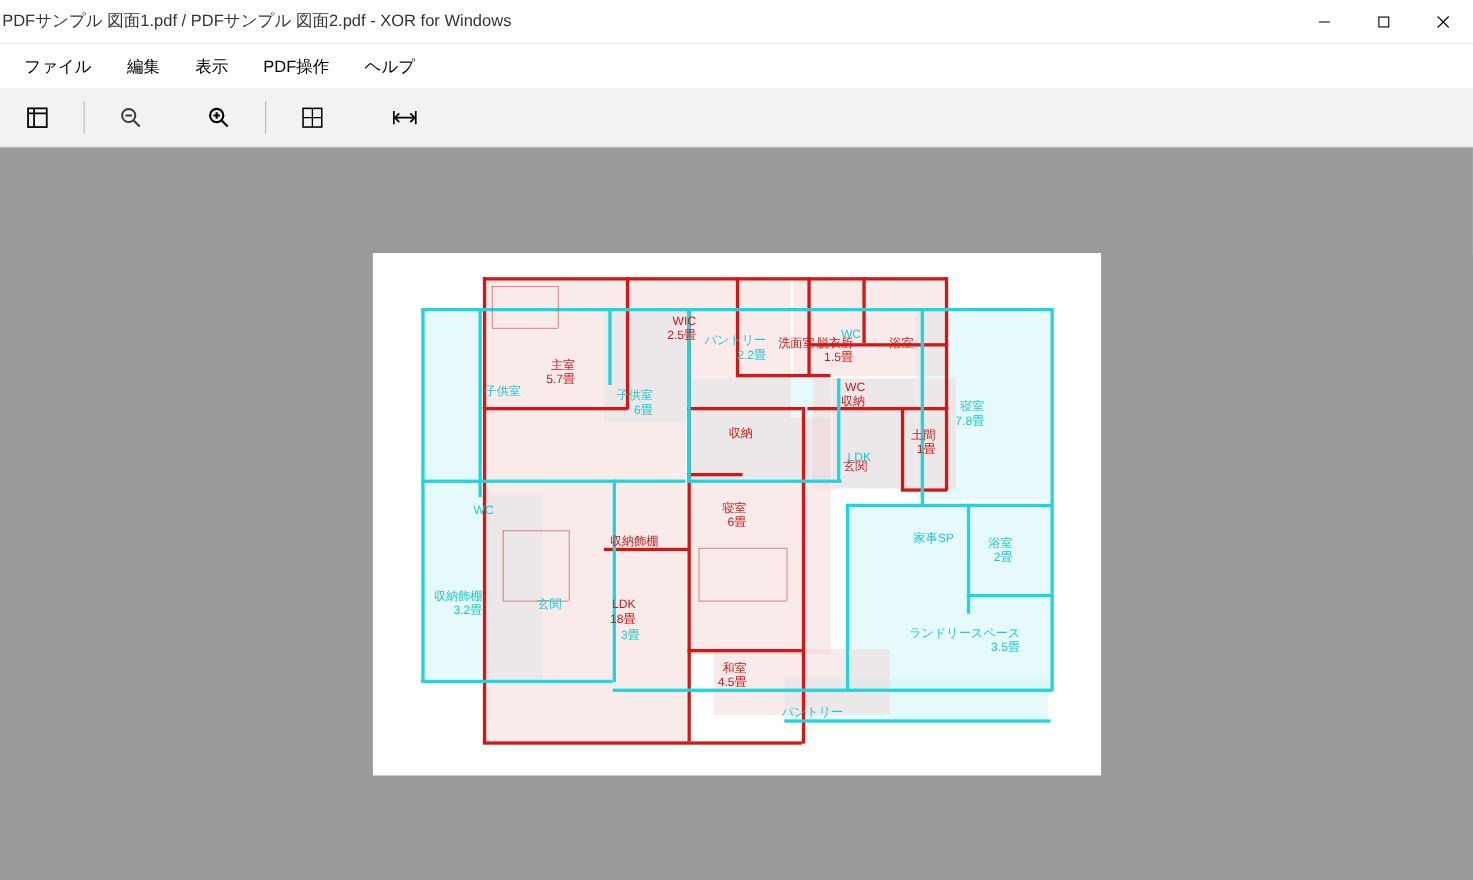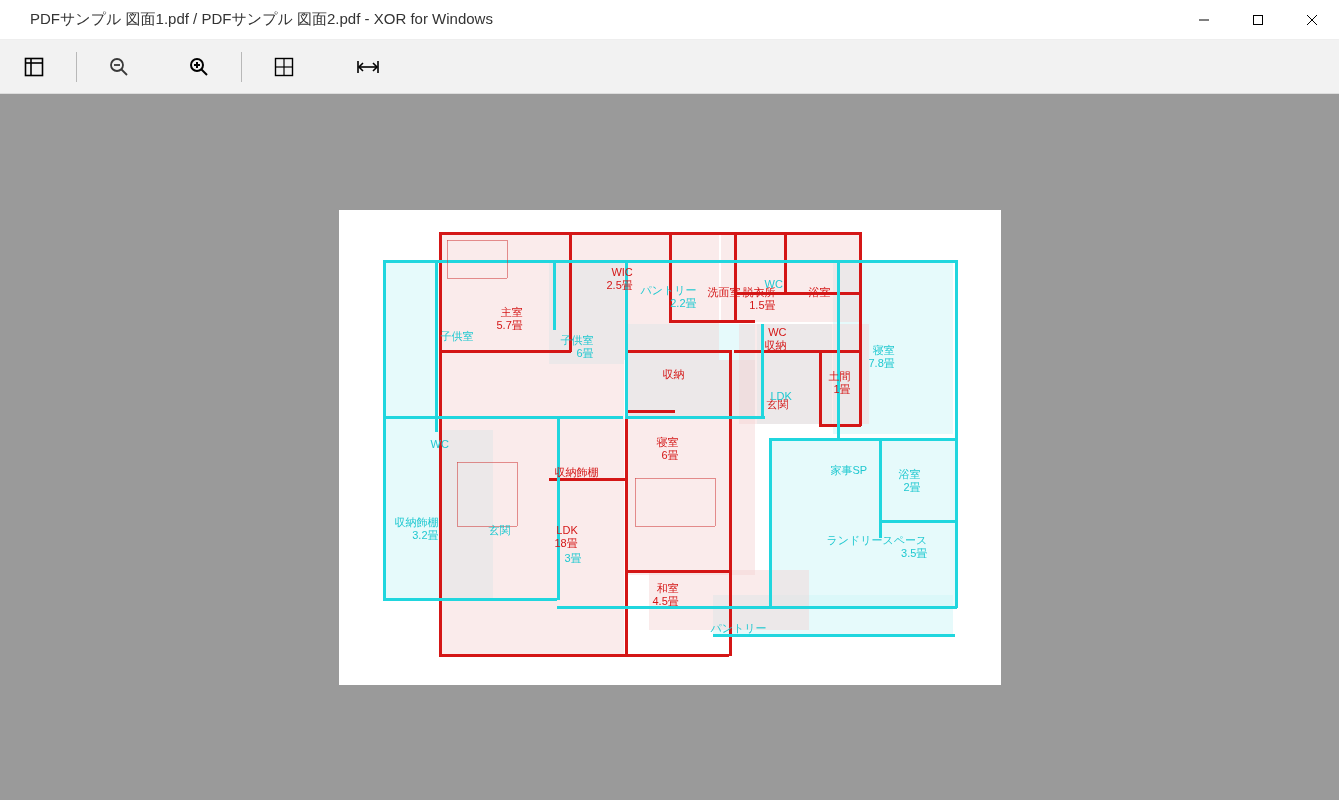--- a/index.html
+++ b/index.html
@@ -1,19 +1,19 @@
 <!DOCTYPE html>
 <html><head>
 <meta charset="utf-8">
 <style>
   * { box-sizing: border-box; }
   html, body { margin: 0; padding: 0; width: 1339px; height: 800px; font-family: "Meiryo UI", "Yu Gothic UI", "Segoe UI", sans-serif; overflow: hidden; }
   .window { width: 1339px; height: 800px; display: flex; flex-direction: column; background: #fff; }
   .titlebar { height: 40px; display: flex; align-items: center; background: #fff; border-bottom: 1px solid #eee; }
-  .titlebar .title { flex: 1; padding-left: 30px; font-size: 15px; color: #333; }
+  .titlebar .title { flex: 1; padding-left: 2px; font-size: 15px; color: #333; }
   .win-controls { display: flex; }
   .win-btn { width: 54px; height: 40px; display: flex; align-items: center; justify-content: center; cursor: pointer; }
   .menubar { height: 40px; display: flex; align-items: center; padding: 0 6px; font-size: 15px; background: #fff; }
   .menu-item { padding: 8px 16px; cursor: pointer; }
   .toolbar { height: 54px; background: #f2f2f2; display: flex; align-items: center; padding: 0 12px; border-bottom: 1px solid #ddd; }
   .tool-btn { width: 44px; height: 44px; display: flex; align-items: center; justify-content: center; cursor: pointer; border-radius: 2px; }
   .tool-sep { width: 1px; height: 30px; background: #b8b8b8; margin: 0 20px; }
   .viewport { flex: 1; background: #9a9a9a; display: flex; align-items: center; justify-content: center; position: relative; overflow: hidden; }
   .page { width: 662px; height: 475px; background: #fff; position: relative; }
   .floorplan { position: absolute; inset: 0; }
@@ -52,20 +52,27 @@
       </div>
       <div class="win-btn close">
         <svg width="12" height="12" viewBox="0 0 12 12">
             <line x1="1" y1="1" x2="11" y2="11" stroke="#000" stroke-width="1"></line>
             <line x1="11" y1="1" x2="1" y2="11" stroke="#000" stroke-width="1"></line>
           </svg>
       </div>
     </div>
   </div>
 
+  <div class="menubar">
+    <div class="menu-item">ファイル</div>
+    <div class="menu-item">編集</div>
+    <div class="menu-item">表示</div>
+    <div class="menu-item">PDF操作</div>
+    <div class="menu-item">ヘルプ</div>
+  </div>
 
   <div class="toolbar">
     <div class="tool-btn">
       <svg width="20" height="20" viewBox="0 0 20 20">
           <rect x="1.5" y="1.5" width="17" height="17" fill="none" stroke="#000" stroke-width="1.6"></rect>
           <line x1="7" y1="1.5" x2="7" y2="18.5" stroke="#000" stroke-width="1.6"></line>
           <line x1="1.5" y1="6" x2="18.5" y2="6" stroke="#000" stroke-width="1.6"></line>
         </svg>
     </div>
     <div class="tool-sep"></div>
@@ -216,21 +223,21 @@
 7.8畳</div>
         <div class="room-label cyan" style="left:432px; top:180px;">LDK</div>
         <div class="room-label cyan" style="left:92px;  top:228px;">WC</div>
         <div class="room-label cyan" style="left:492px; top:254px;">家事SP</div>
         <div class="room-label cyan" style="left:560px; top:258px;">浴室
 2畳</div>
         <div class="room-label cyan" style="left:56px;  top:306px;">収納飾棚
 3.2畳</div>
         <div class="room-label cyan" style="left:150px; top:314px;">玄関</div>
         <div class="room-label cyan" style="left:226px; top:342px;">3畳</div>
-        <div class="room-label cyan" style="left:488px; top:324px;">ランドリースペース
+        <div class="room-label cyan" style="left:488px; top:340px;">ランドリースペース
 3.5畳</div>
         <div class="room-label cyan" style="left:372px; top:412px;">パントリー</div>
 
       </div>
     </div>
   </div>
 
 </div>
 
 </body></html>

